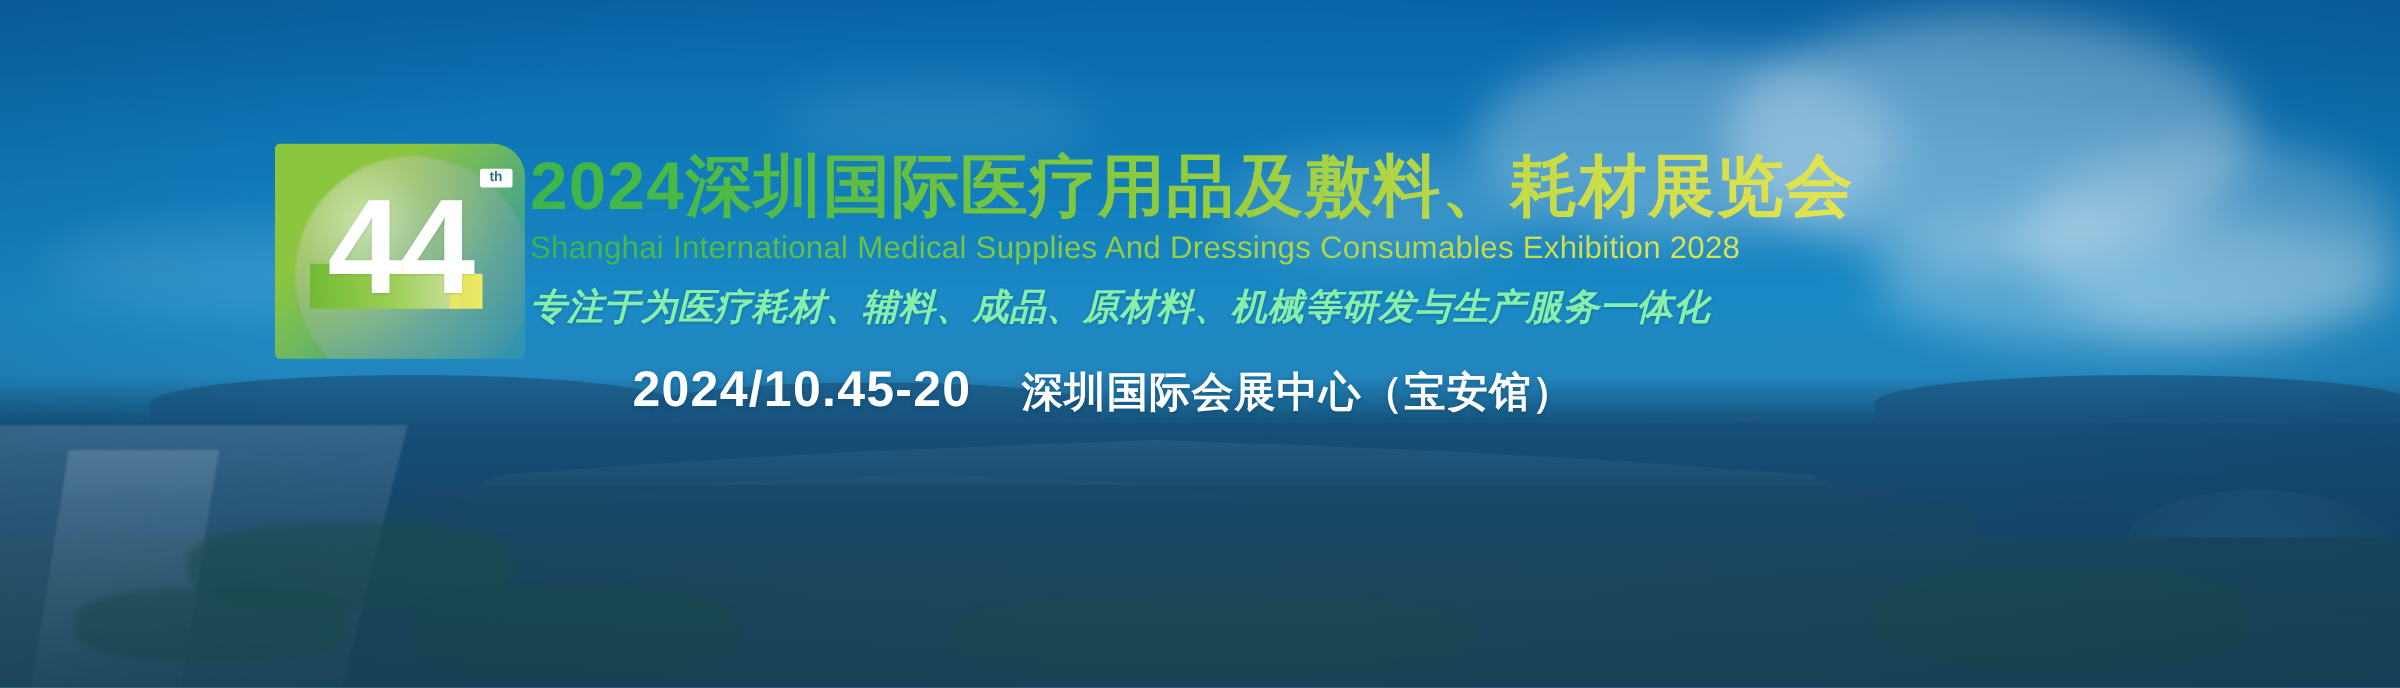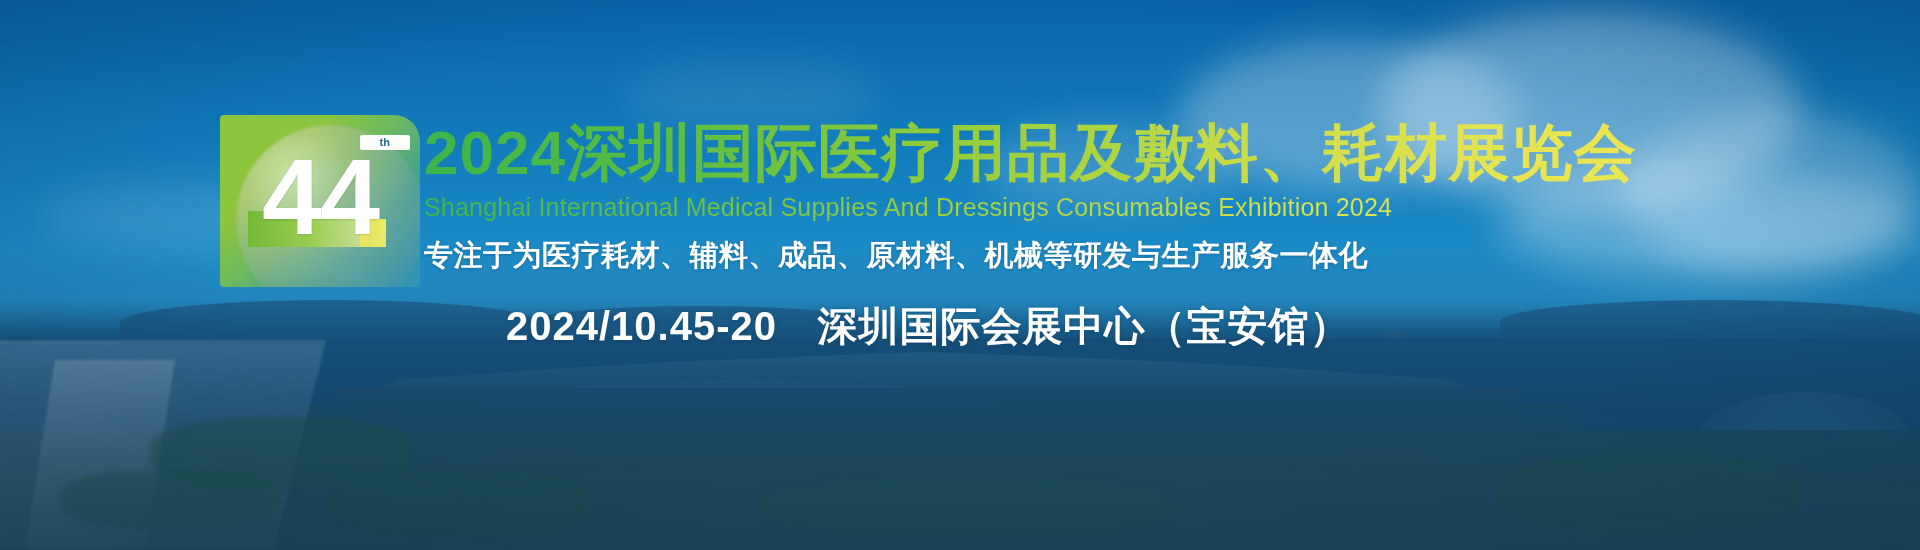--- a/index.html
+++ b/index.html
@@ -113,54 +113,54 @@
     background:linear-gradient(90deg,#e9e55f,#f2ef62);opacity:.95;
   }
   .logo-44{
     position:absolute;left:0;right:0;top:28px;
     text-align:center;font-size:108px;line-height:1;font-weight:bold;color:#ffffff;
     letter-spacing:-2px;text-shadow:0 1px 2px rgba(40,70,60,.18);
   }
   .logo-th{
     position:absolute;right:10px;top:20px;
     background:#ffffff;color:#2a6f86;font-size:11px;line-height:1;
-    padding:2px 20px;border-radius:2px;font-weight:bold;
+    padding:2px 8px;border-radius:2px;font-weight:bold;
   }
   .logo-mdce{
     position:absolute;left:0;right:0;bottom:8px;text-align:center;
     font-size:30px;font-weight:bold;line-height:1;letter-spacing:0px;
     background:linear-gradient(90deg,#a8d44a 0%,#d3e79a 45%,#eef3d2 100%);
     -webkit-background-clip:text;background-clip:text;color:transparent;
   }
 
   
   .text-block{position:absolute;left:424px;top:120px;width:1480px;}
 
   .title-cn{
-    font-size:62px;line-height:1.08;font-weight:bold;letter-spacing:1px;
+    font-size:54px;line-height:1.08;font-weight:bold;letter-spacing:1px;
     background:linear-gradient(90deg,#3cb54a 0%,#58bd43 16%,#8ecb3c 34%,#c8dc47 55%,#e9e552 75%,#eee84f 100%);
     -webkit-background-clip:text;background-clip:text;color:transparent;
     white-space:nowrap;
   }
   .title-en{
     margin-top:6px;font-size:25px;line-height:1.15;letter-spacing:.2px;font-weight:500;
     background:linear-gradient(90deg,#3cb54a 0%,#6ac241 18%,#a5d340 38%,#d9e24c 60%,#edeb56 80%,#f0ec55 100%);
     -webkit-background-clip:text;background-clip:text;color:transparent;
     white-space:nowrap;
   }
   .tagline-cn{
-    margin-top:16px;font-size:29px;line-height:1.2;color:#ffffff;font-weight:bold;
-    letter-spacing:.5px;white-space:nowrap;text-shadow:0 1px 3px rgba(10,55,90,.35);
+    margin-top:16px;font-size:29px;line-height:1.2;color:#86efac;font-weight:bold;
+    letter-spacing:.5px;white-space:nowrap;text-shadow:0 1px 3px rgba(10,55,90,.35);font-style:italic;
   }
   .datebar{
     margin-top:26px;margin-left:82px;color:#ffffff;font-weight:bold;white-space:nowrap;
     text-shadow:0 1px 4px rgba(10,55,90,.40);
   }
   .date-txt{font-size:40px;letter-spacing:1px;}
-  .venue-txt{font-size:40px;letter-spacing:1px;margin-left:36px;}
+  .venue-txt{font-size:33px;letter-spacing:1px;margin-left:36px;}
 </style>
 </head>
 <body>
 
 <div class="banner">
 
   <div class="bg-sky"></div>
   <div class="cloud c1"></div>
   <div class="cloud c2"></div>
   <div class="cloud c3"></div>
@@ -198,21 +198,21 @@
   <div class="logo">
     <div class="logo-orb"></div>
     <div class="logo-greenbar"></div>
     <div class="logo-yellow"></div>
     <div class="logo-44">44</div>
     <div class="logo-th">th</div>
   </div>
 
   <div class="text-block">
     <div class="title-cn">2024深圳国际医疗用品及敷料、耗材展览会</div>
-    <div class="title-en">Shanghai International Medical Supplies And Dressings Consumables Exhibition 2024</div>
+    <div class="title-en">Shanghai International Medical Supplies And Dressings Consumables Exhibition 2028</div>
     <div class="tagline-cn">专注于为医疗耗材、辅料、成品、原材料、机械等研发与生产服务一体化</div>
     <div class="datebar">
       <span class="date-txt">2024/10.45-20</span>
       <span class="venue-txt">深圳国际会展中心（宝安馆）</span>
     </div>
   </div>
 
 </div>
 
 </body></html>

